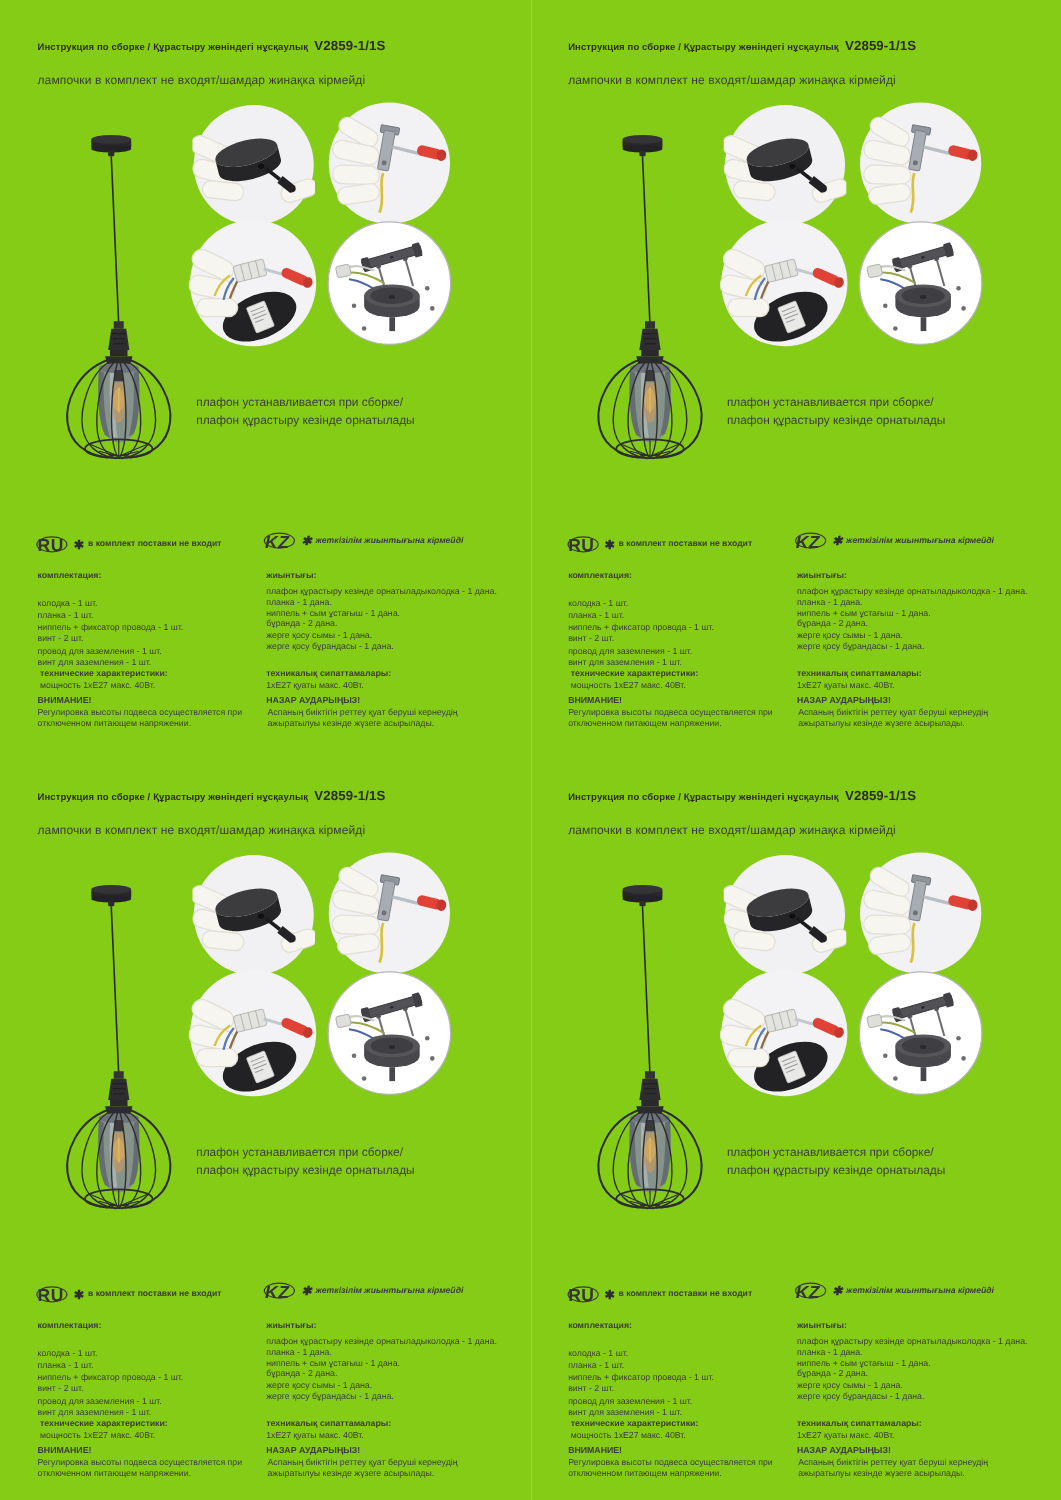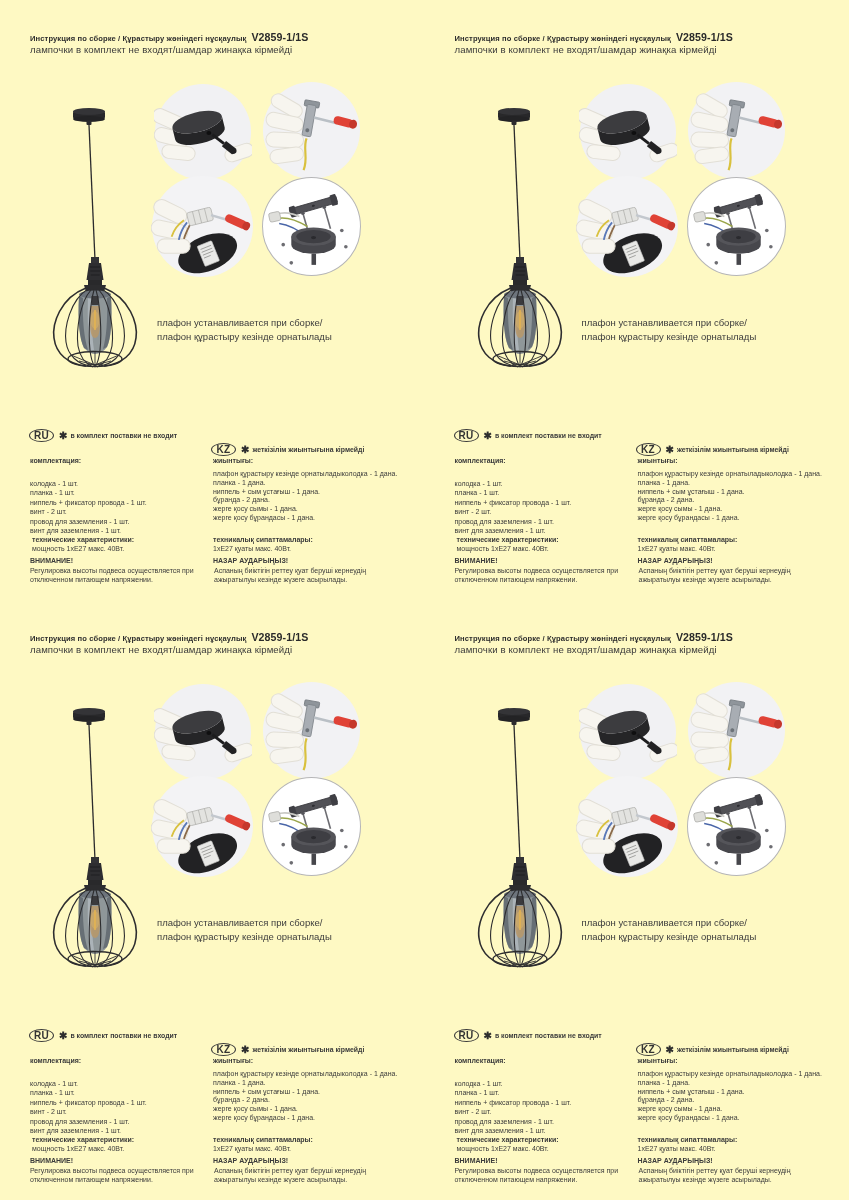--- a/index.html
+++ b/index.html
@@ -9,43 +9,43 @@
     font-family:"Liberation Sans", sans-serif;
     color:#3a3a3a;
     overflow:hidden;
   }
   .sheet-grid {
     display:grid;
     grid-template-columns:424.5px 424.5px;
     grid-template-rows:600px 600px;
     width:849px; height:1200px;
   }
-  .quadrant { position:relative; width:424.5px; height:600px; overflow:hidden; background:#fef9c3; }
+  .quadrant { position:relative; width:424.5px; height:600px; overflow:hidden; background:#84cc16; }
 
   .q-header { position:absolute; left:30px; top:31px; white-space:nowrap; }
   .title-line { font-size:7.6px; font-weight:bold; color:#2d2d2d; letter-spacing:.1px; }
   .model { font-size:10.6px; font-weight:bold; margin-left:5px; color:#2a2a2a; }
-  .subtitle { font-size:9.6px; color:#3a3a3a; margin-top:1px; letter-spacing:.1px; }
+  .subtitle { font-size:9.6px; color:#3a3a3a; margin-top:16px; letter-spacing:.1px; }
 
   .lamp-wrap { position:absolute; left:44px; top:102px; width:112px; height:282px; }
   .circle-photo { position:absolute; }
   .c1 { left:154px; top:83px;  width:98px;  height:98px; }
   .c2 { left:262px; top:81px;  width:99px;  height:99px; }
   .c3 { left:151px; top:175px; width:103px; height:103px; }
   .c4 { left:261px; top:176px; width:101px; height:101px; }
 
   .plafond-note { position:absolute; left:157px; top:316px; font-size:9.5px; line-height:13.5px; color:#3c3c3c; white-space:nowrap; }
 
   .badge-row { position:absolute; display:flex; align-items:center; height:13px; }
   .ru-badge-row { left:29px;  top:429px; }
-  .kz-badge-row { left:211px; top:443px; }
+  .kz-badge-row { left:211px; top:426px;font-style:italic; }
   .badge {
     display:inline-block; width:25px; height:13px; line-height:12px;
     border:1.2px solid #3a3a3a; border-radius:50%;
-    text-align:center; font-size:10px; font-weight:bold; color:#333; letter-spacing:.4px;
+    text-align:left; font-size:14px; font-weight:bold; color:#333; letter-spacing:.4px;
     flex:0 0 auto;
   }
   .ast { font-size:10px; font-weight:bold; margin:0 3px 0 5px; color:#2e2e2e; }
   .badge-note { font-size:6.9px; font-weight:bold; color:#3a3a3a; white-space:nowrap; }
 
   .small { font-size:7px; color:#3b3b3b; }
   .bold { font-weight:bold; }
   .abs { position:absolute; }
 
   .ru-kit-label  { left:30px;  top:457px; }

